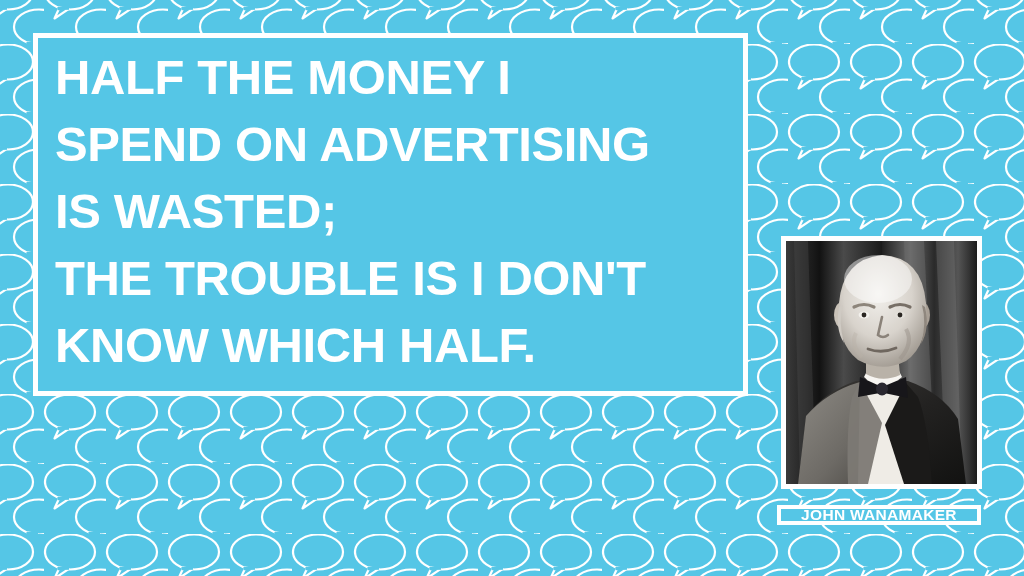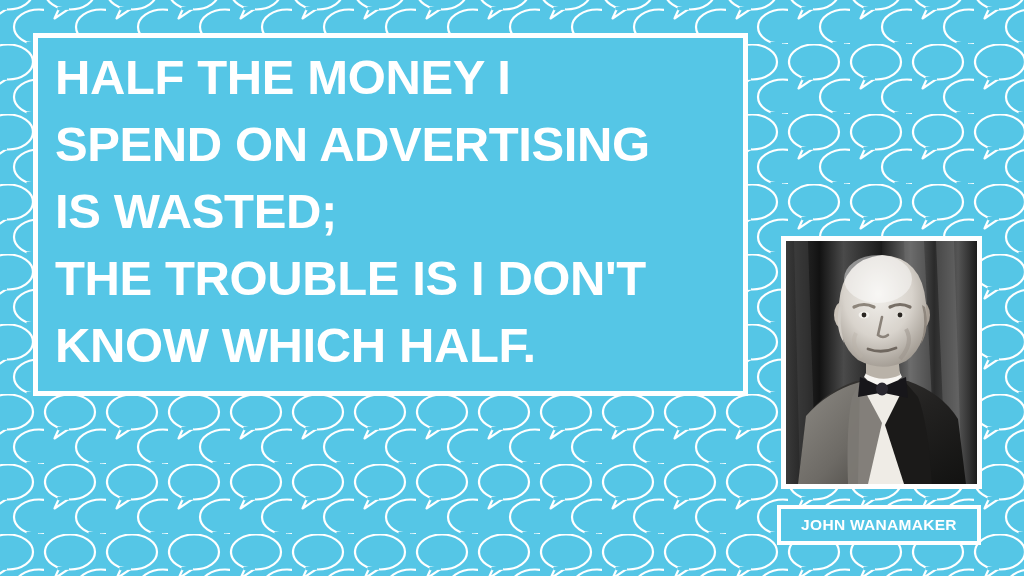--- a/index.html
+++ b/index.html
@@ -68,21 +68,21 @@
     width: 100%;
     height: 100%;
   }
 
   
   #attribution-box {
     position: absolute;
     left: 777px;
     top: 505px;
     width: 204px;
-    height: 40px;
+    height: 20px;
     box-sizing: border-box;
     border: 4px solid #ffffff;
     background: #55c6e6;
     display: flex;
     align-items: center;
     justify-content: center;
   }
   #attribution-name {
     color: #ffffff;
     font-weight: bold;

